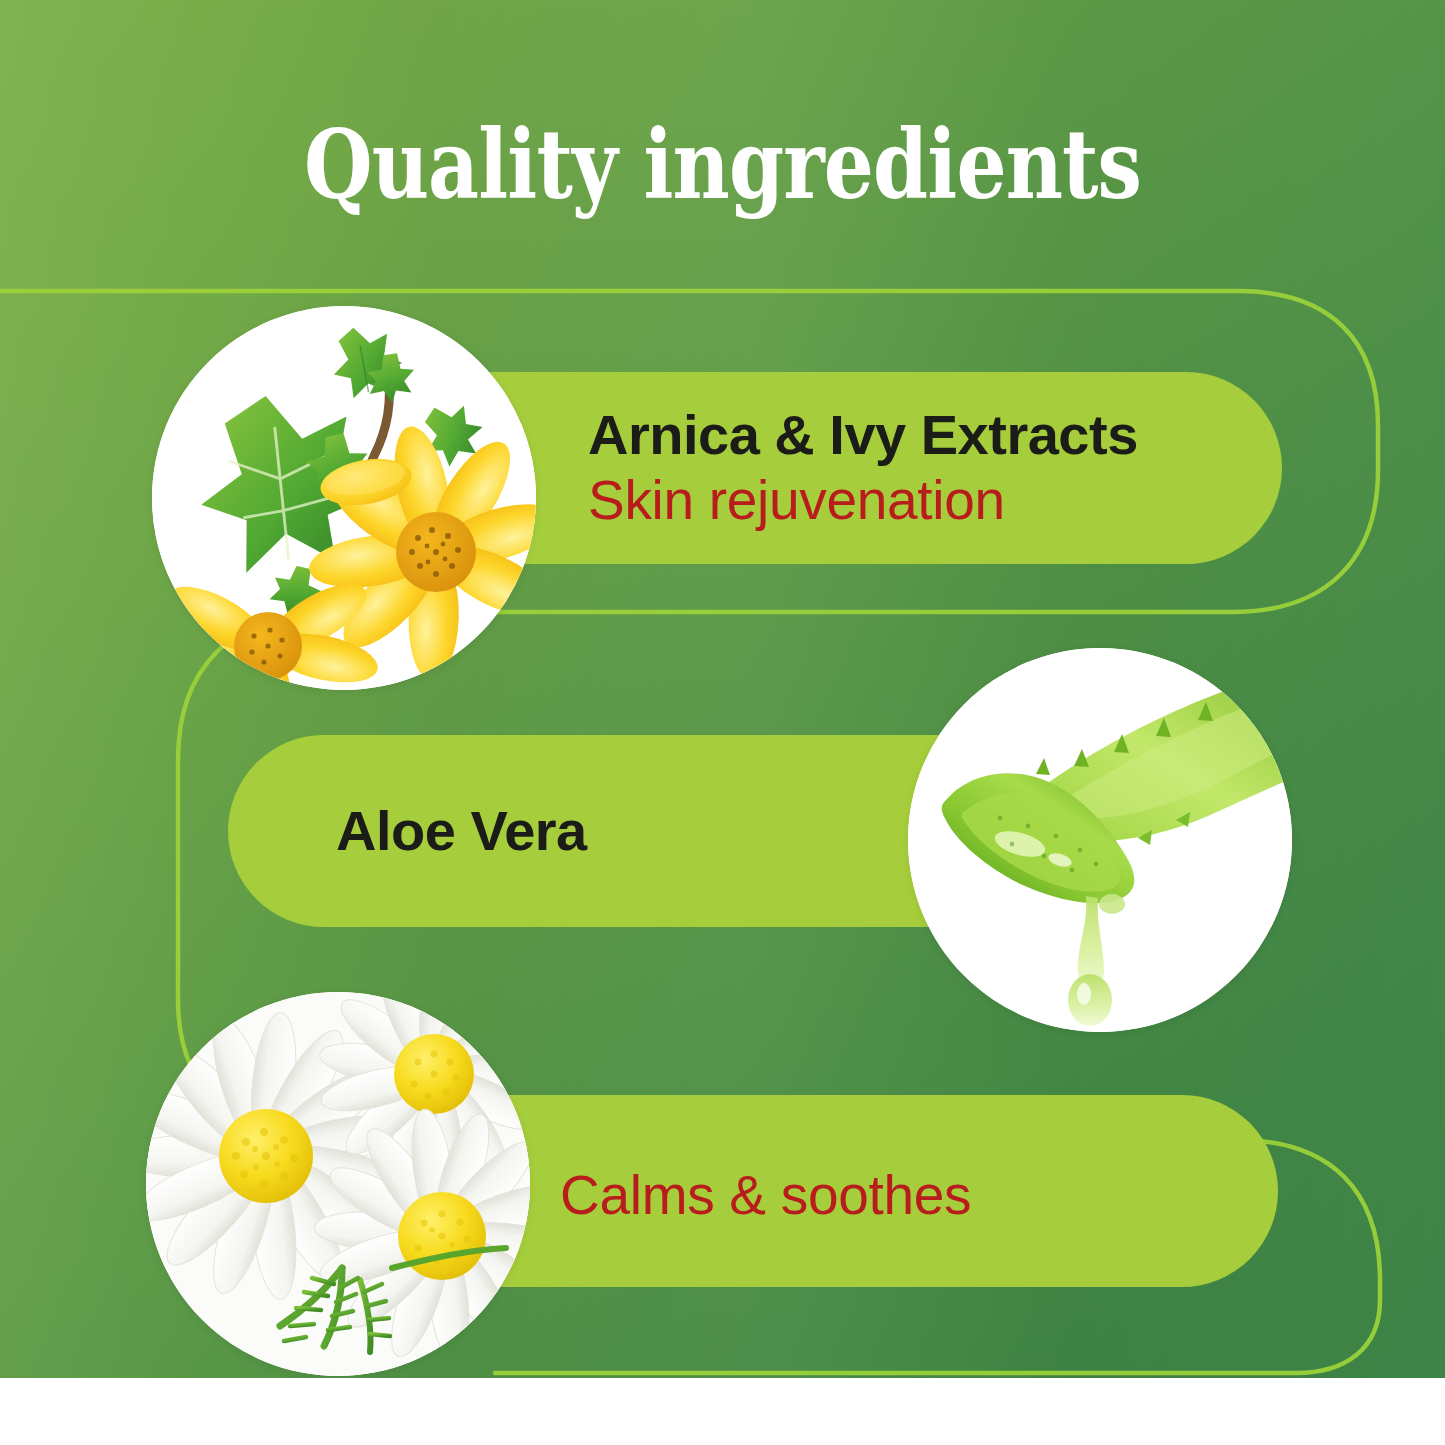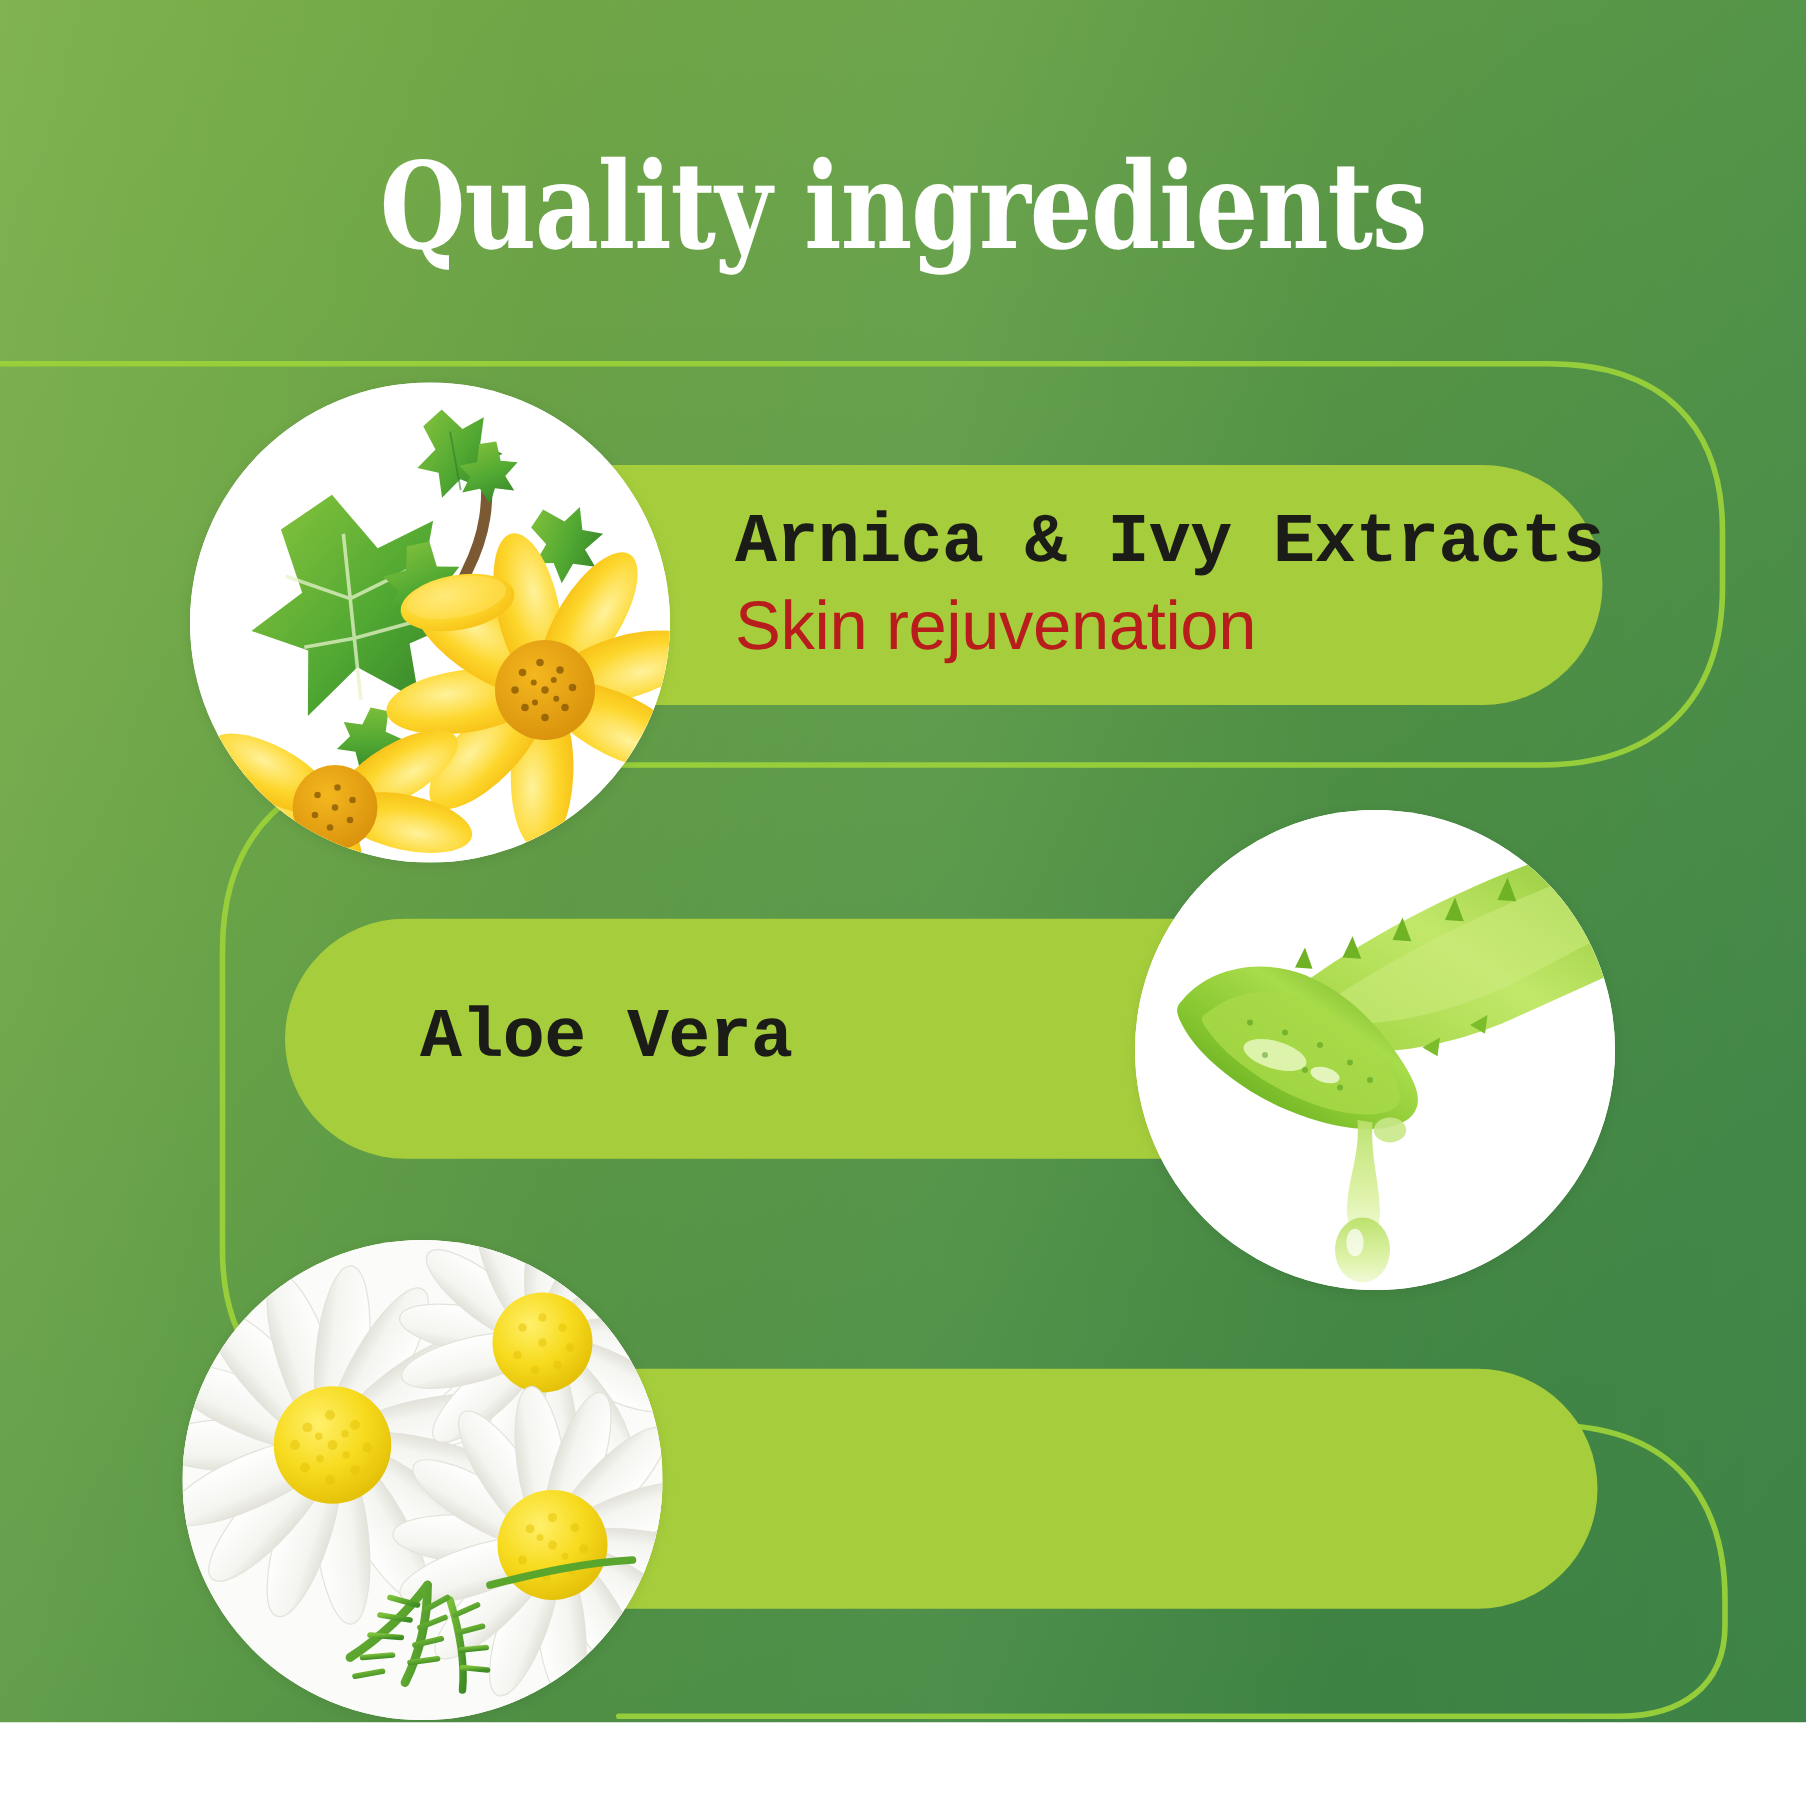--- a/index.html
+++ b/index.html
@@ -56,21 +56,20 @@
     justify-content:center;
     box-sizing:border-box;
   }
   .pill .heading{
     color:#1b1b17;
     font-weight:700;
     font-size:56px;
     line-height:1.02;
     letter-spacing:-0.5px;
     white-space:nowrap;
-    font-family:Liberation Mono, monospace;
   }
   .pill .sub{
     color:#b91c1c;
     font-weight:400;
     font-size:55px;
     line-height:1.06;
     letter-spacing:-0.3px;
     white-space:nowrap;
     margin-top:8px;
   }
@@ -292,20 +291,21 @@
 
       <path d="M178 248 C180 272 172 292 170 312 C168 328 172 336 180 340
                C190 344 196 336 196 322 C196 300 188 276 190 250 Z" fill="url(#gelG)"></path>
       <ellipse cx="182" cy="352" rx="22" ry="26" fill="url(#gelG)"></ellipse>
       <ellipse cx="176" cy="346" rx="7" ry="11" fill="#ffffff" opacity=".7"></ellipse>
       <ellipse cx="204" cy="256" rx="13" ry="10" fill="#c9e88a" opacity=".9"></ellipse>
     </svg>
   </div>
 
   <div class="pill" id="pill-chamomile">
+    <div class="sub">Calms &amp; soothes</div>
   </div>
 
   <div class="circle" id="circle-chamomile">
     <span class="sr">White chamomile flowers with yellow centers and green foliage</span>
     <svg viewBox="0 0 384 384" xmlns="http://www.w3.org/2000/svg">
       <defs>
         <radialGradient id="cDisc" cx="38%" cy="32%" r="72%">
           <stop offset="0%" stop-color="#fff06a"></stop>
           <stop offset="55%" stop-color="#f7db1e"></stop>
           <stop offset="100%" stop-color="#e3bf07"></stop>

